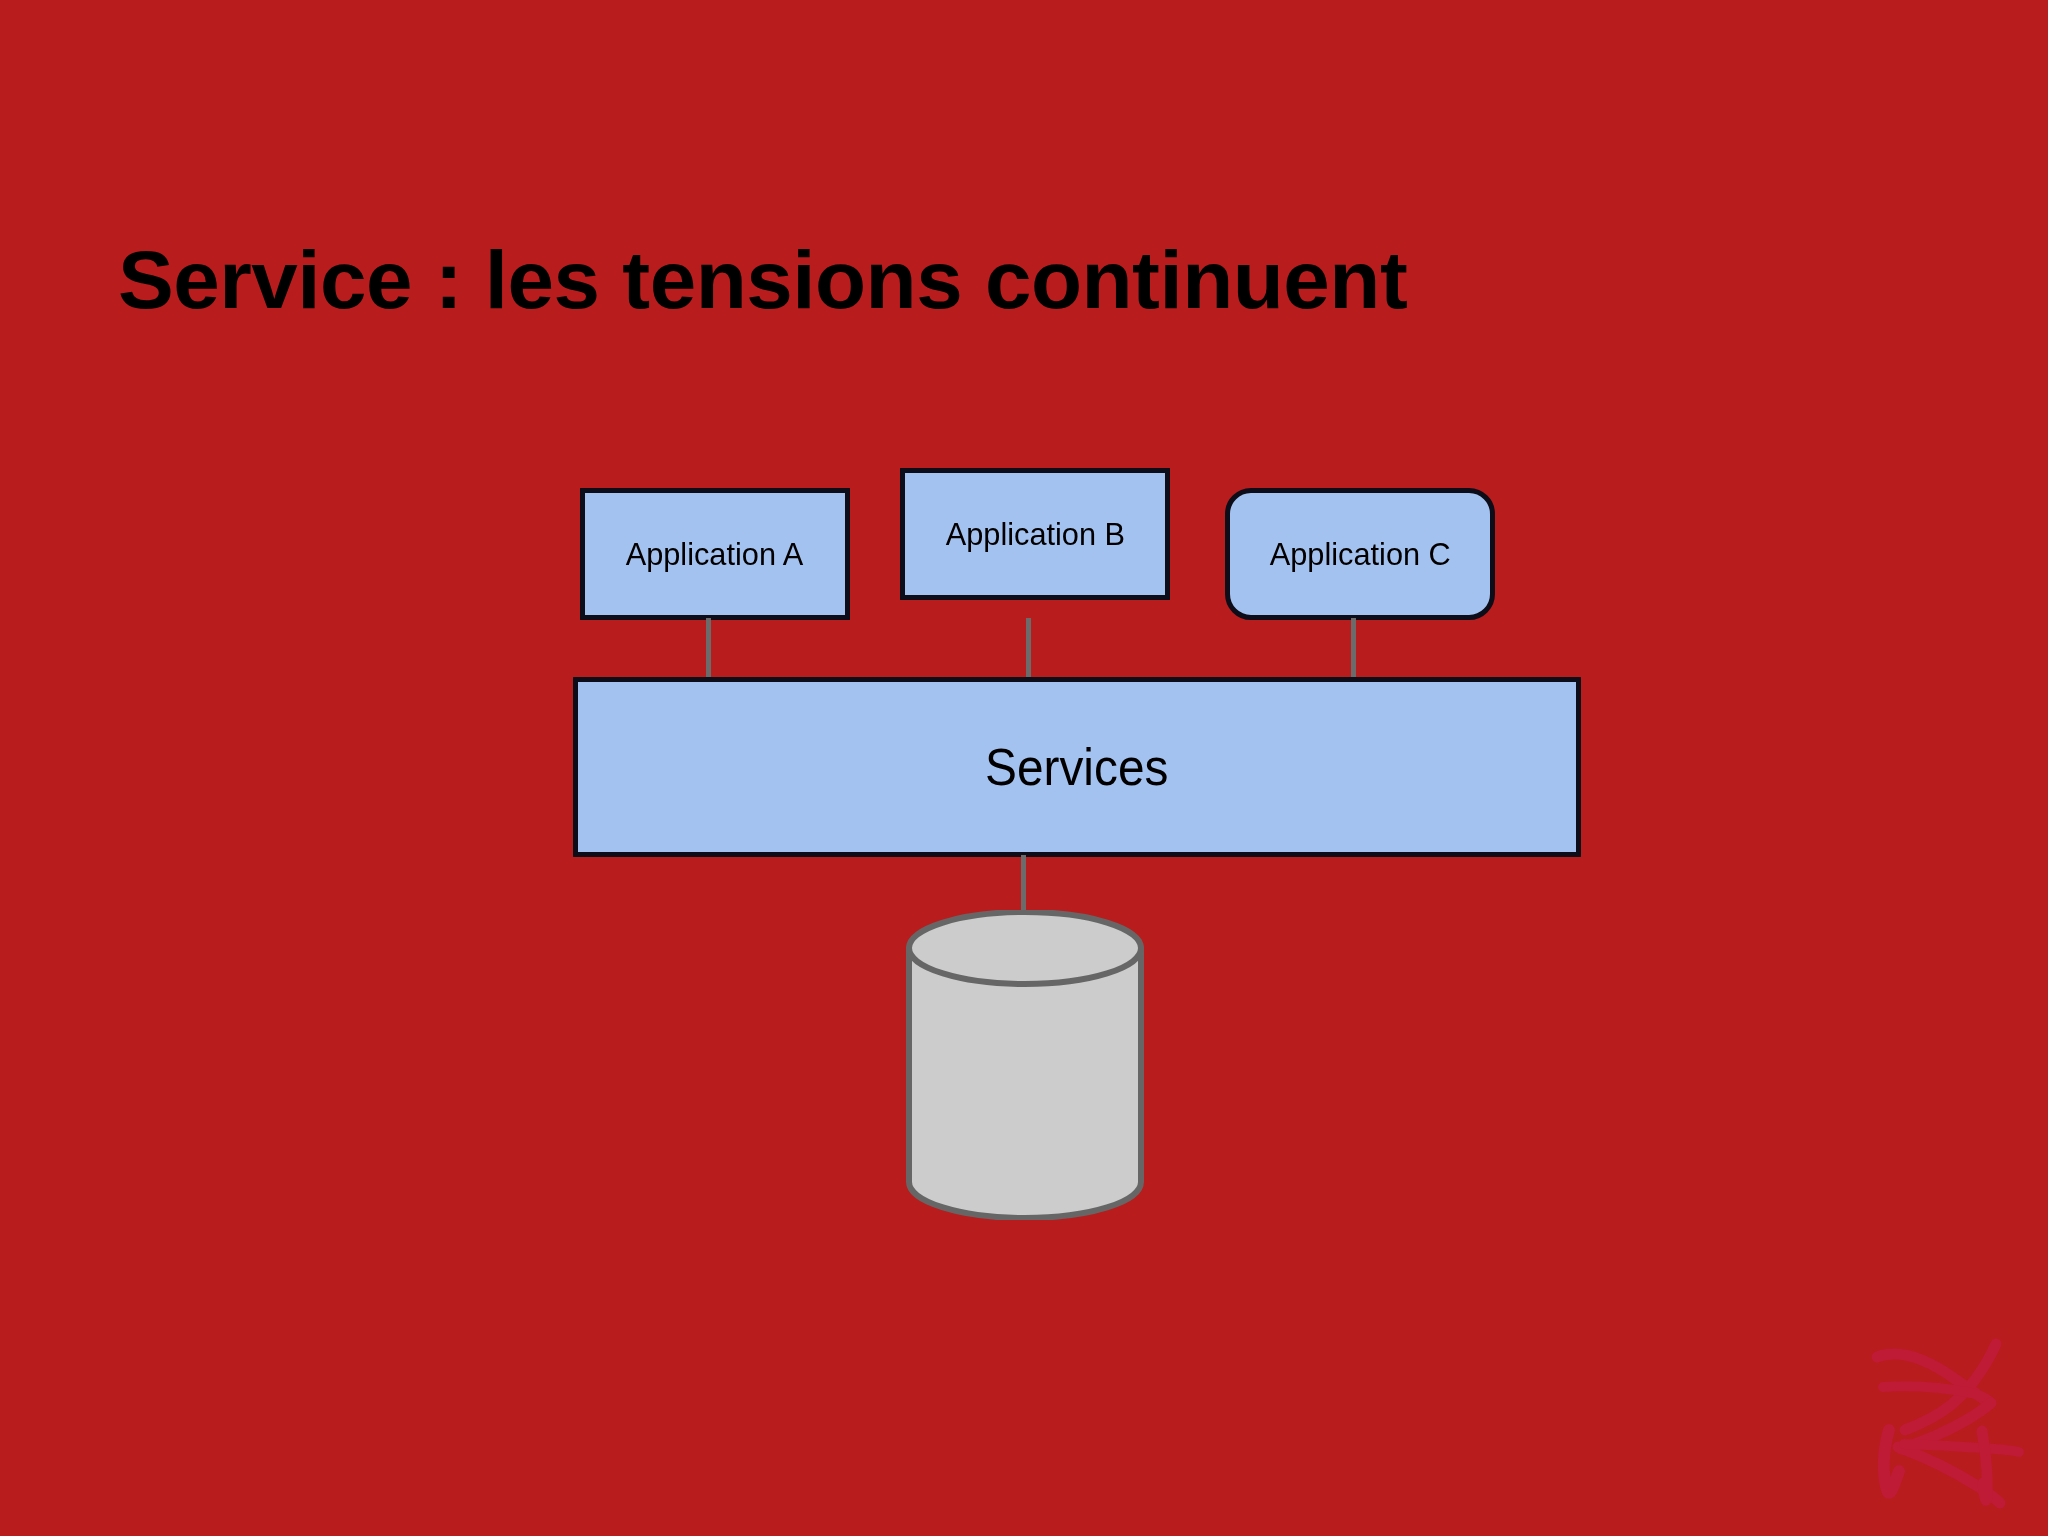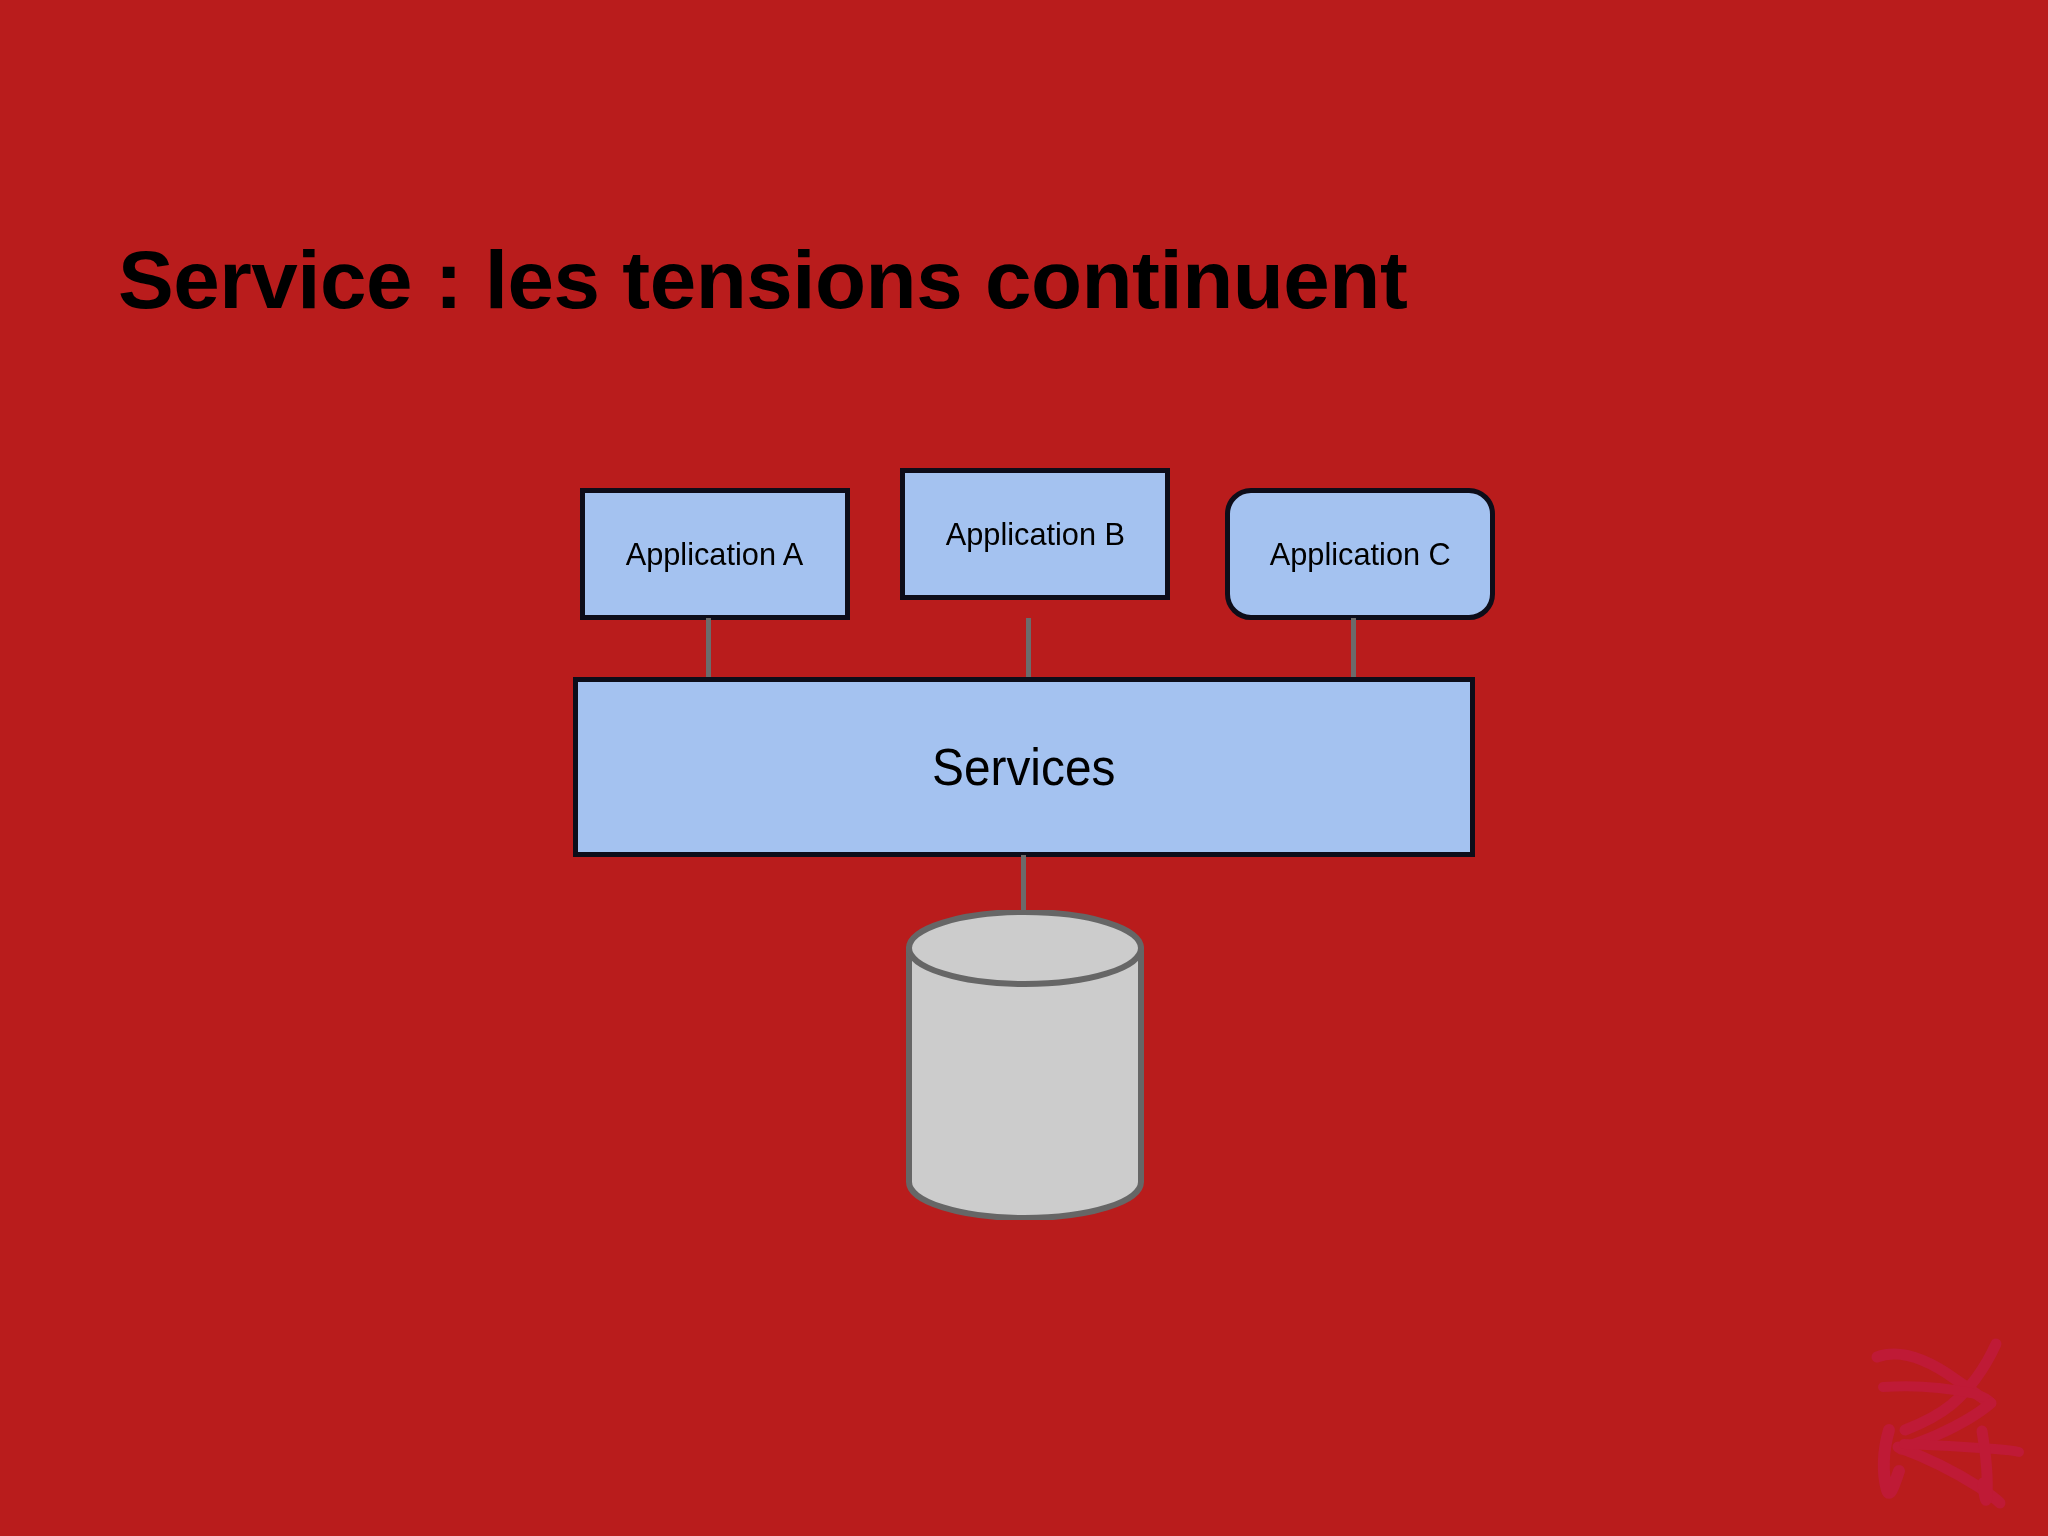--- a/index.html
+++ b/index.html
@@ -78,21 +78,21 @@
     transform: scaleX(0.96);
   }
 
   #app-a { left: 580px;  top: 488px; }
   #app-b { left: 900px;  top: 468px; }
   #app-c { left: 1225px; top: 488px; border-radius: 26px; }
 
   #services-box {
     left: 573px;
     top: 677px;
-    width: 902px;
+    width: 1008px;
     height: 180px;
     font-size: 52px;
   }
   #services-box .node-label {
     transform: scaleX(0.92);
   }
 
   
   .connector {
     position: absolute;

